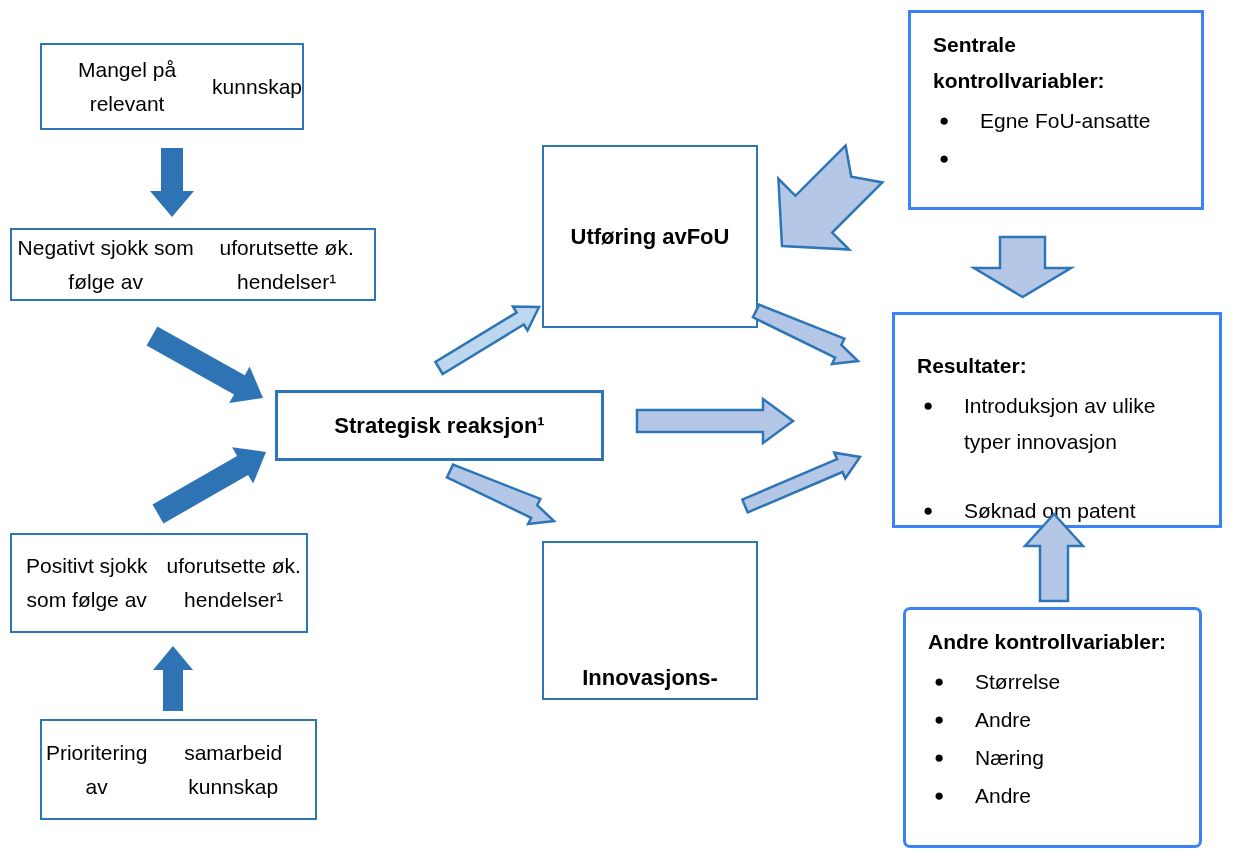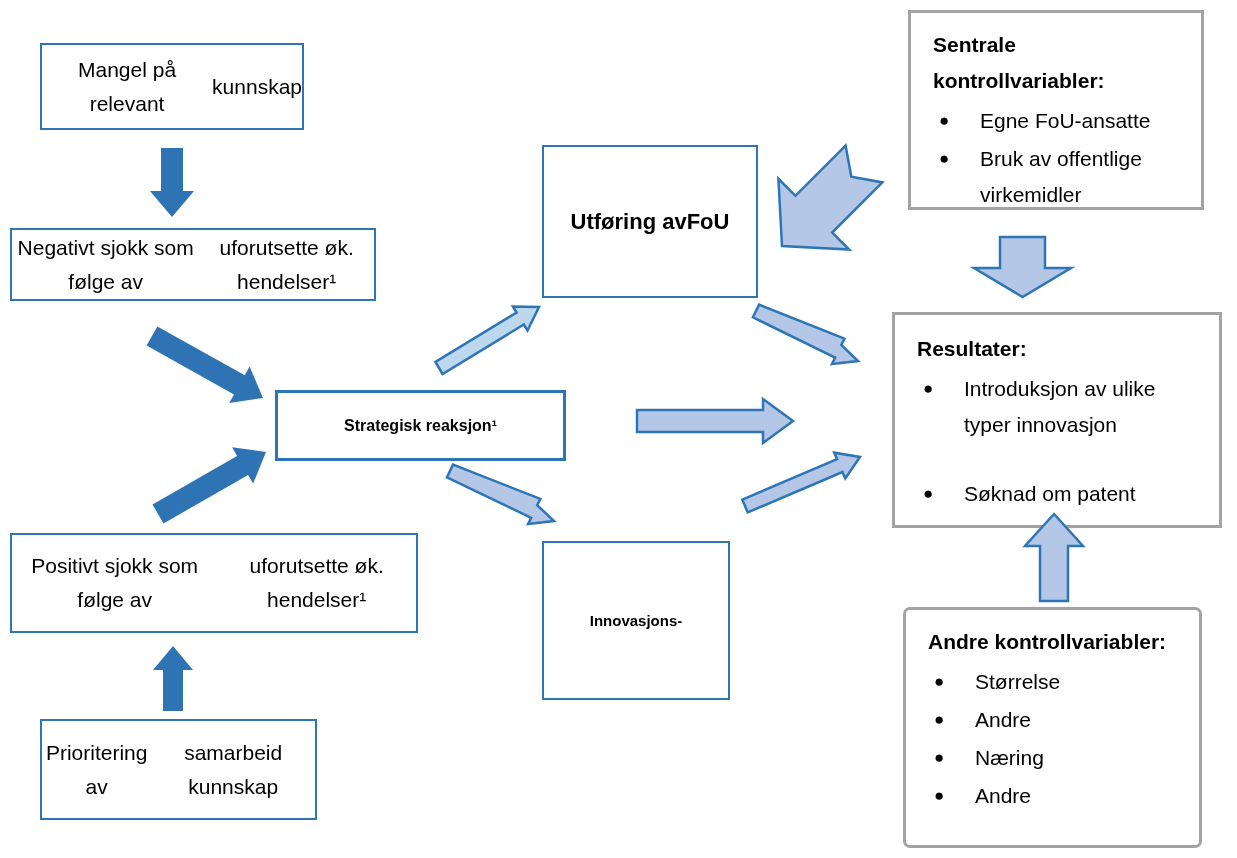--- a/index.html
+++ b/index.html
@@ -12,32 +12,32 @@
   .box{
     position:absolute; background:#fff; border:2px solid #2E75B6;
     display:flex; align-items:center; justify-content:center;
     text-align:center; font-size:21px; line-height:34px; z-index:1;
   }
   .bold{ font-weight:bold; }
   .wide-line{ line-height:40px; }
 
   .b-mangel       { left:40px;  top:43px;  width:264px; height:87px; }
   .b-negativt     { left:10px;  top:228px; width:366px; height:73px; }
-  .b-strategisk   { left:275px; top:390px; width:291px; height:71px; border-width:3px; font-size:16px; }
-  .b-positivt     { left:10px;  top:533px; width:408px; height:100px; }
+  .b-strategisk   { left:275px; top:390px; width:329px; height:71px; border-width:3px; font-size:22px; }
+  .b-positivt     { left:10px;  top:533px; width:298px; height:100px; }
   .b-prioritering { left:40px;  top:719px; width:277px; height:101px;align-items:center; }
-  .b-utforing     { left:542px; top:145px; width:216px; height:153px; font-size:22px;align-items:center; }
-  .b-innovasjon   { left:542px; top:541px; width:188px; height:159px; font-size:15px; }
+  .b-utforing     { left:542px; top:145px; width:216px; height:183px; font-size:22px;align-items:center; }
+  .b-innovasjon   { left:542px; top:541px; width:216px; height:159px; font-size:22px;align-items:flex-end; }
 
   .list-box{
-    position:absolute; background:#fff; border:3px solid #a3a3a3; z-index:1;
+    position:absolute; background:#fff; border:3px solid #3b82f6; z-index:1;
     font-size:21px; text-align:left; padding:14px 14px 10px 22px;
   }
   .b-sentrale   { left:908px; top:10px;  width:296px; height:200px; }
-  .b-resultater { left:892px; top:312px; width:330px; height:216px; padding-top:16px; }
+  .b-resultater { left:892px; top:312px; width:330px; height:216px; padding-top:33px; }
   .b-andre      { left:903px; top:607px; width:299px; height:241px;border-radius:7px; }
   .list-title{ font-weight:bold; line-height:36px; margin-bottom:4px; }
   .list-box ul{ list-style:none; }
   .list-box li{
     position:relative; padding-left:47px; line-height:36px; margin-top:2px;
   }
   .list-box li .bullet{
     position:absolute; left:6px; top:0; font-size:17px;
   }
   .b-resultater li.gap{ margin-top:33px; }
@@ -91,21 +91,20 @@
 
   <div class="list-box b-sentrale">
     <div class="list-title">Sentrale kontrollvariabler:</div>
     <ul>
       <li>
         <span class="bullet">●</span>
         <span>Egne FoU-ansatte</span>
       </li>
       <li>
         <span class="bullet">●</span>
-        <span>Bruk av offentlige virkemidler</span>
       </li>
     </ul>
   </div>
 
   <div class="list-box b-resultater">
     <div class="list-title">Resultater:</div>
     <ul>
       <li>
         <span class="bullet">●</span>
         <span>Introduksjon av ulike typer innovasjon</span>

